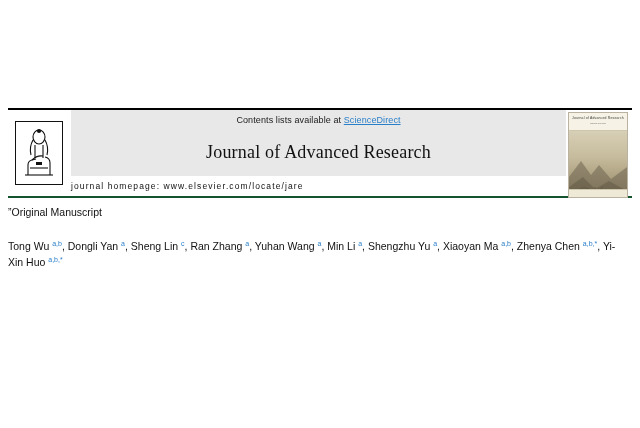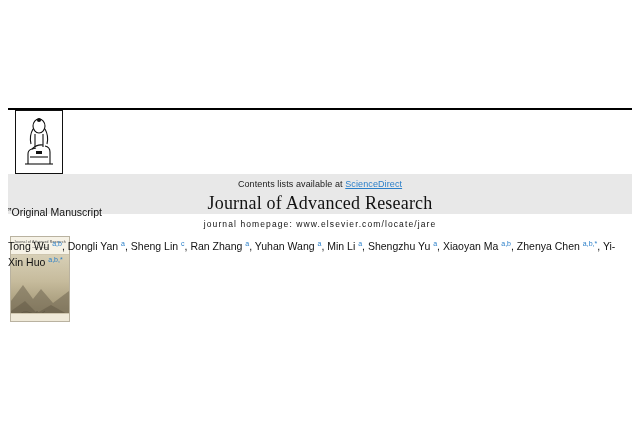--- a/index.html
+++ b/index.html
@@ -27,21 +27,20 @@
     left: 8px;
     top: 108px;
     width: 624px;
     height: 90px;
     border-top: 2px solid #000000;
     border-bottom: 2px solid #14532d;
     box-sizing: border-box;
     display: flex;
     align-items: stretch;
     background: #ffffff;
-    flex-direction: column;
   }
 
   
   .logo-box {
     width: 62px;
     flex: 0 0 62px;
     display: flex;
     align-items: center;
     justify-content: center;
     border-right: 1px solid #ffffff;
@@ -85,21 +84,20 @@
     justify-content: center;
   }
   .journal-title {
     font-family: "Liberation Serif", serif;
     font-size: 18px;
     color: #111111;
     letter-spacing: 0.2px;
   }
   .homepage-bar {
     background: #ffffff;
-    text-align: center;
     font-family: "Liberation Sans", sans-serif;
     font-size: 8.5px;
     color: #111111;
     letter-spacing: 1.1px;
     padding: 5px 0 5px 0;
   }
 
   
   .cover-box {
     width: 66px;

